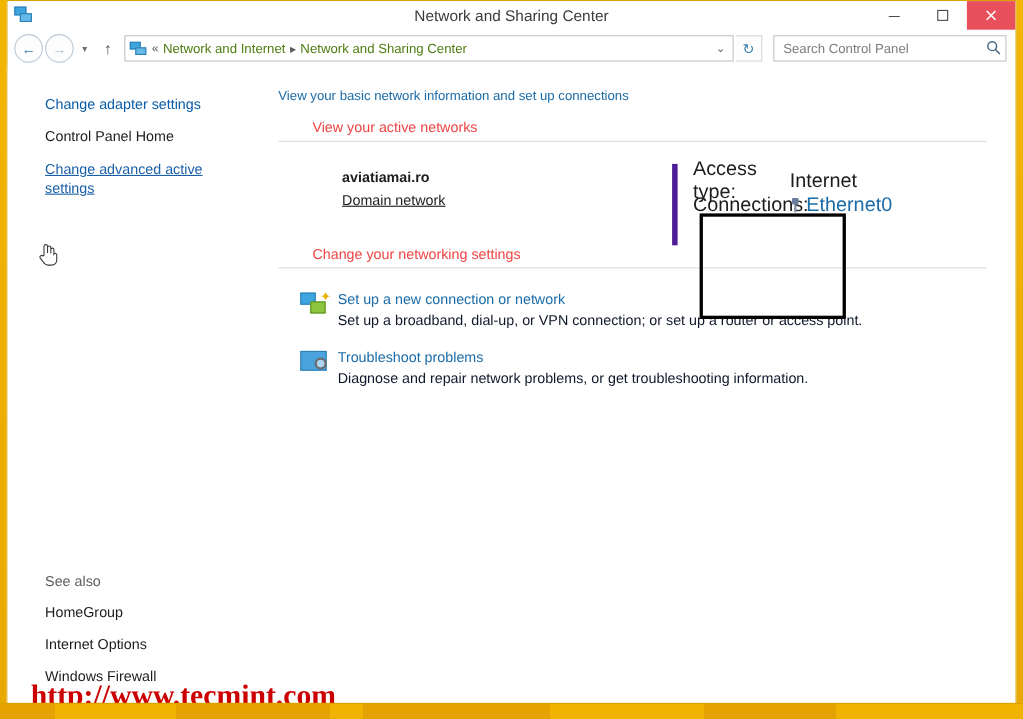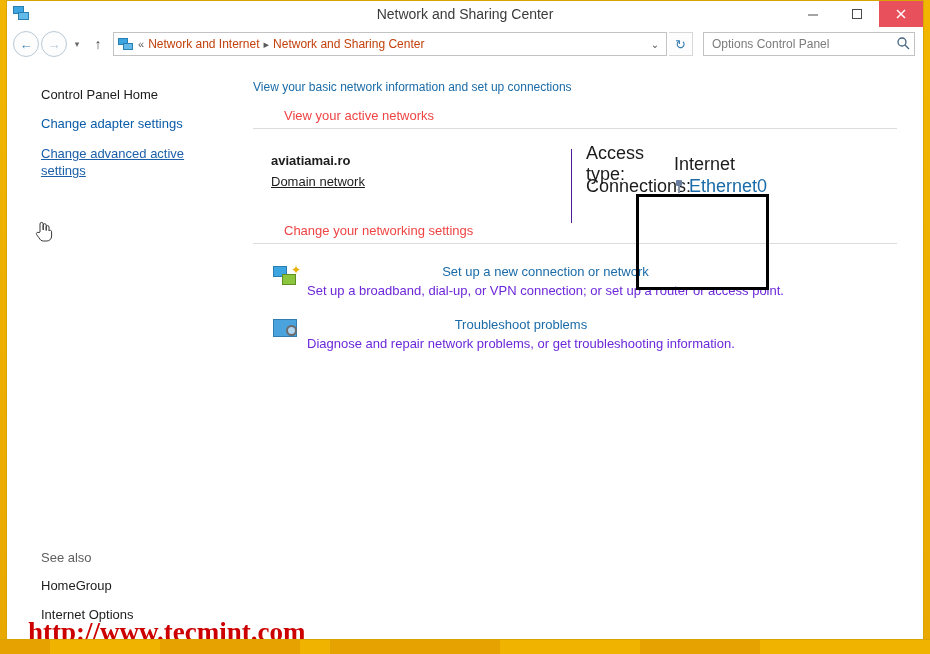--- a/index.html
+++ b/index.html
@@ -181,21 +181,21 @@
     left: 5px; top: 6px;
     background: #63b9e8;
     border: 1px solid #2a7fb2;
     box-sizing: border-box;
   }
   .crumb-sep {
     color: #5a5a5a;
     font-size: 11px;
     padding: 0 1px;
   }
-  .crumb-text { color: #c2410c; white-space: nowrap; }
+  .crumb-text { color: #4d7c0f; white-space: nowrap; }
   .addr-caret {
     margin-left: auto;
     width: 18px;
     text-align: center;
     color: #555;
     font-size: 10px;
   }
   .refresh-btn {
     width: 24px;
     height: 24px;
@@ -288,22 +288,23 @@
     margin: 0 0 14px 0;
   }
   .net-row {
     display: flex;
     padding: 6px 0 0 18px;
     min-height: 74px;
   }
   .net-left {
     width: 300px;
     flex: 0 0 300px;
-    border-right: 1px solid #4c1d95;
+    border-right: 5px solid #4c1d95;
     padding-top: 4px;
+    margin-left: 40px;
   }
   .net-name {
     font-size: 13px;
     font-weight: bold;
     color: #1c1c1c;
     margin-bottom: 6px;
   }
   .net-type {
     font-size: 13px;
     color: #1c1c1c;
@@ -403,29 +404,29 @@
     box-sizing: border-box;
   }
   .icon-trouble .glass {
     position: absolute; left: 13px; top: 8px;
     width: 11px; height: 11px;
     border: 2px solid #6b6b6b;
     border-radius: 50%;
     background: rgba(255,255,255,0.55);
     box-sizing: border-box;
   }
-  .settings-text { padding-top: 0; text-align: center; }
+  .settings-text { padding-top: 0; }
   .settings-link {
     font-size: 13px;
     color: #1a6ba8;
     line-height: 19px;
   }
   .settings-desc {
     font-size: 13px;
-    color: #6d28d9;
+    color: #0f172a;
     line-height: 20px;
   }
   
   .cursor {
     position: absolute;
     left: 28px;
     top: 160px;
     width: 18px;
     height: 22px;
     pointer-events: none;
@@ -517,41 +518,42 @@
         <span class="crumb-text">Network and Internet</span>
         <span class="crumb-sep">▸</span>
         <span class="crumb-text">Network and Sharing Center</span>
         <span class="addr-caret">⌄</span>
       </div>
       <div class="refresh-btn">
         <span>↻</span>
       </div>
 
       <div class="searchbox">
-        <span>Options Control Panel</span>
+        <span>Search Control Panel</span>
         <span class="search-icon">
           <svg width="14" height="14" viewBox="0 0 14 14">
               <circle cx="6" cy="6" r="4" fill="none" stroke="#44627d" stroke-width="1.3"></circle>
               <line x1="9" y1="9" x2="13" y2="13" stroke="#44627d" stroke-width="1.3"></line>
             </svg>
         </span>
       </div>
     </div>
 
     <div class="content">
 
       <div class="sidebar">
+        <div class="side-link link">Change adapter settings</div>
         <div class="side-link">Control Panel Home</div>
-        <div class="side-link link">Change adapter settings</div>
         <div class="side-link link active">Change advanced active settings</div>
 
         <div class="see-also">
           <div class="see-also-title">See also</div>
           <div class="side-link">HomeGroup</div>
           <div class="side-link">Internet Options</div>
+          <div class="side-link">Windows Firewall</div>
         </div>
 
         <div class="cursor">
           <svg width="18" height="22" viewBox="0 0 18 22">
             <path d="M5 12 L5 4 a1.6 1.6 0 0 1 3.2 0 L8.2 10 L8.2 5.2 a1.5 1.5 0 0 1 3 0 L11.2 10.5 L11.2 7 a1.4 1.4 0 0 1 2.8 0 L14 11 a1.4 1.4 0 0 1 2.6 .8 l0 4.2 c0 3-2 5-5 5 l-3 0 c-2.4 0-3.4-1.2-4.6-3.2 L1.6 14.6 a1.5 1.5 0 0 1 2.3-1.9 z" fill="#ffffff" stroke="#3b3b3b" stroke-width="1"></path>
           </svg>
         </div>
       </div>
 
       <div class="main">

